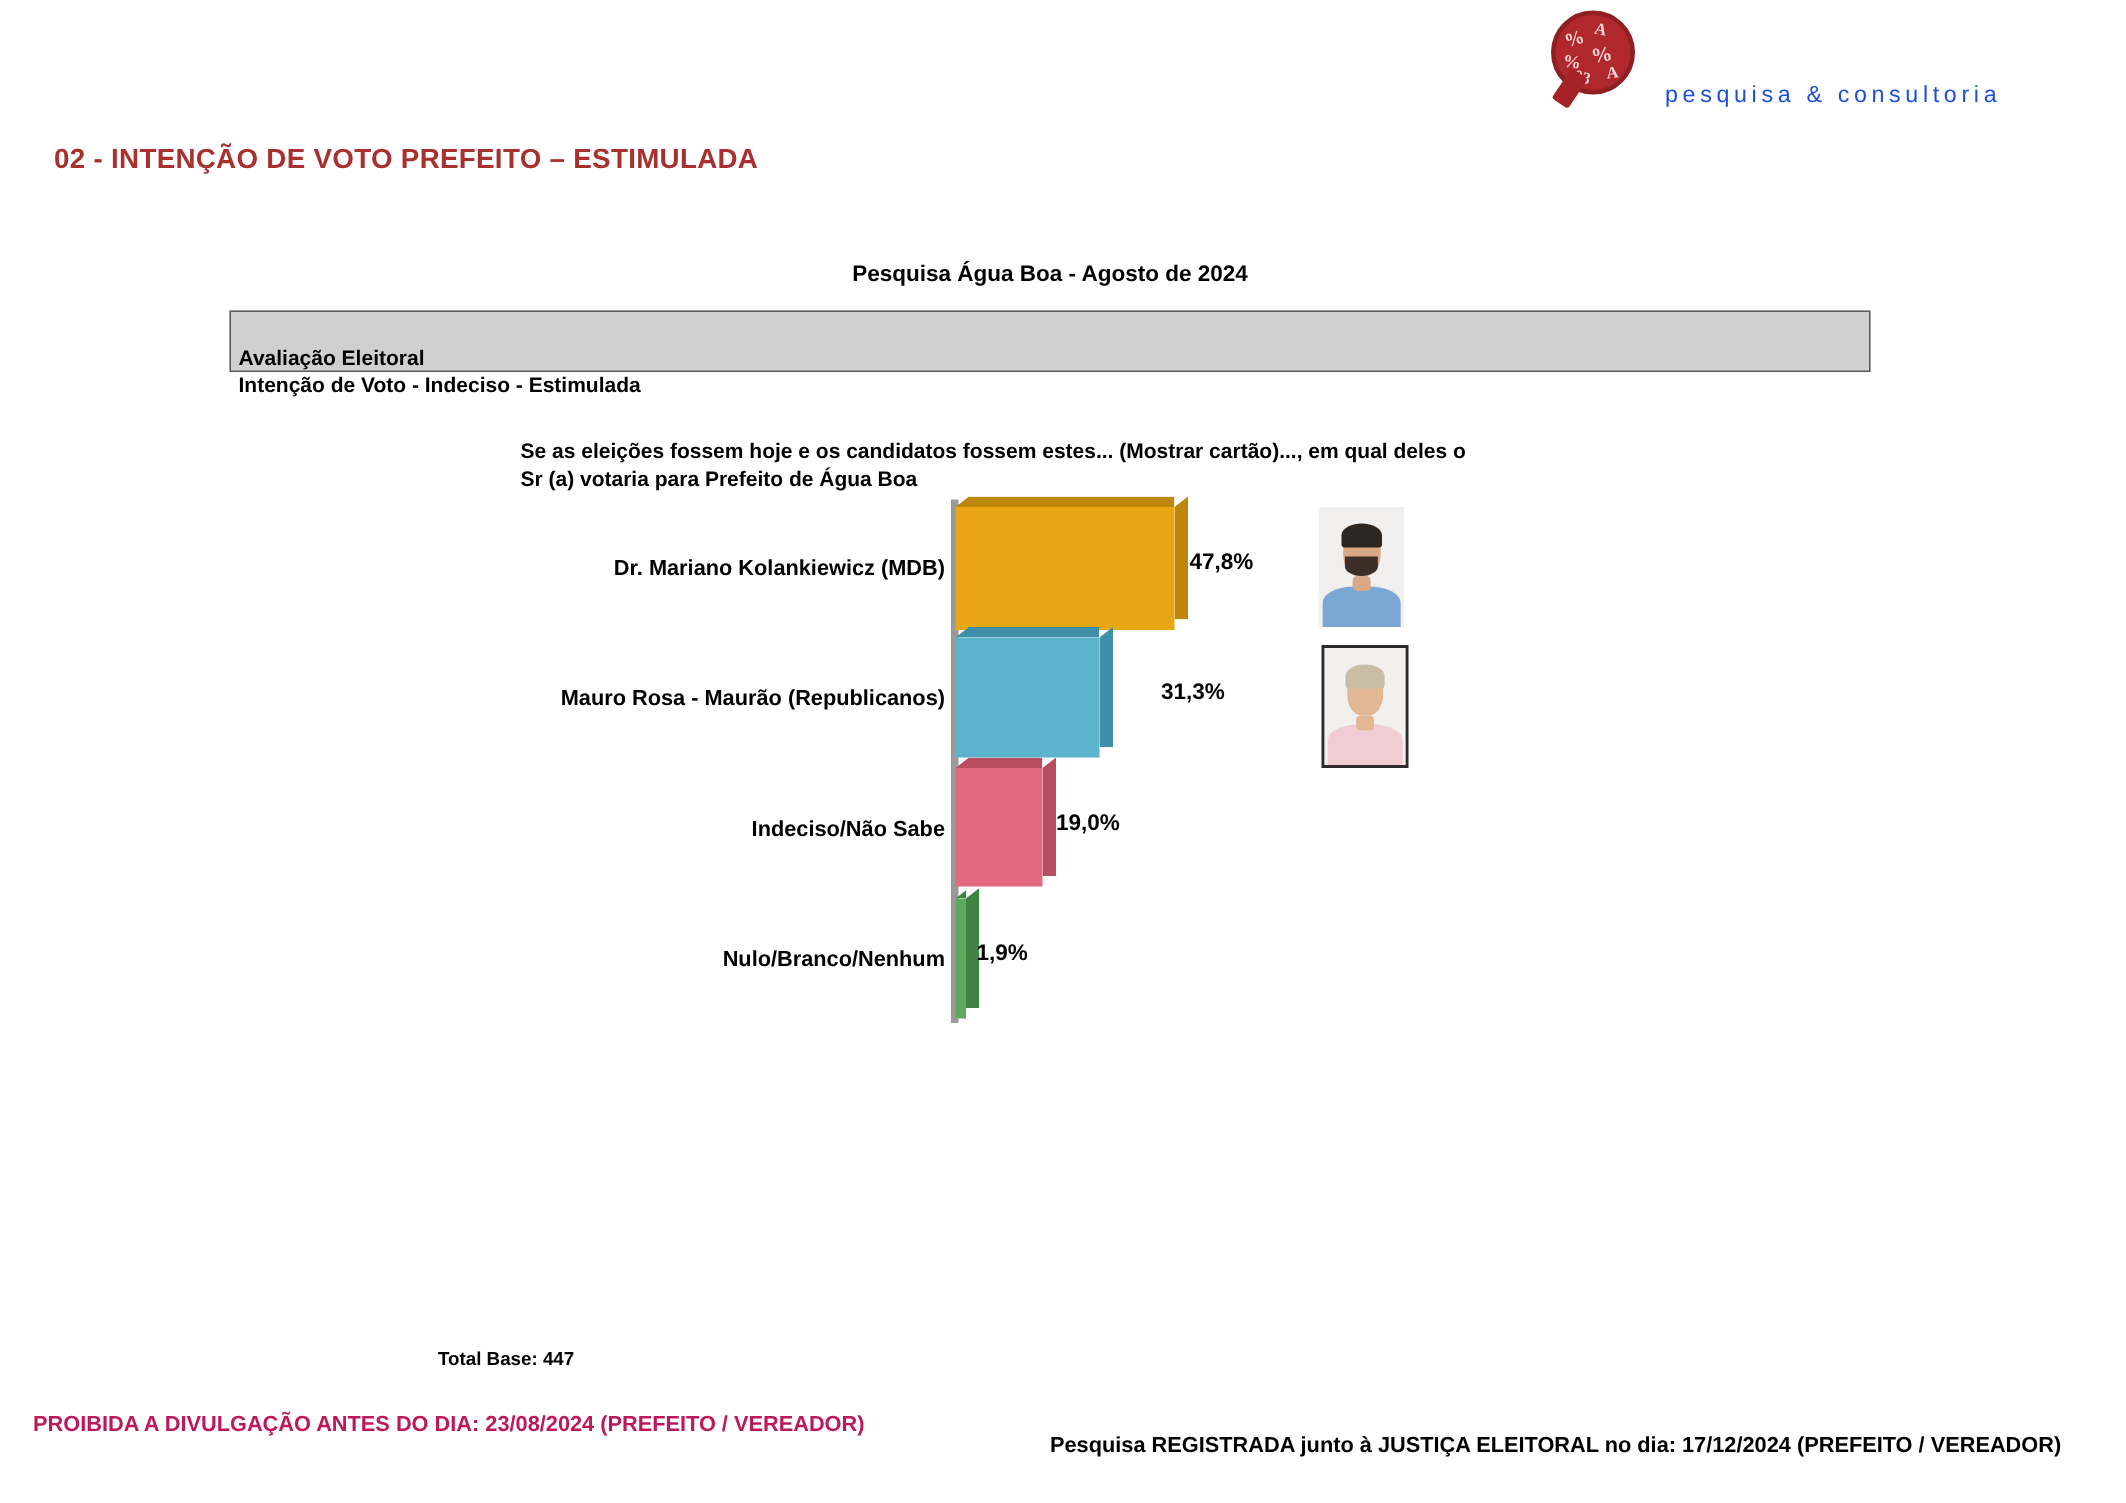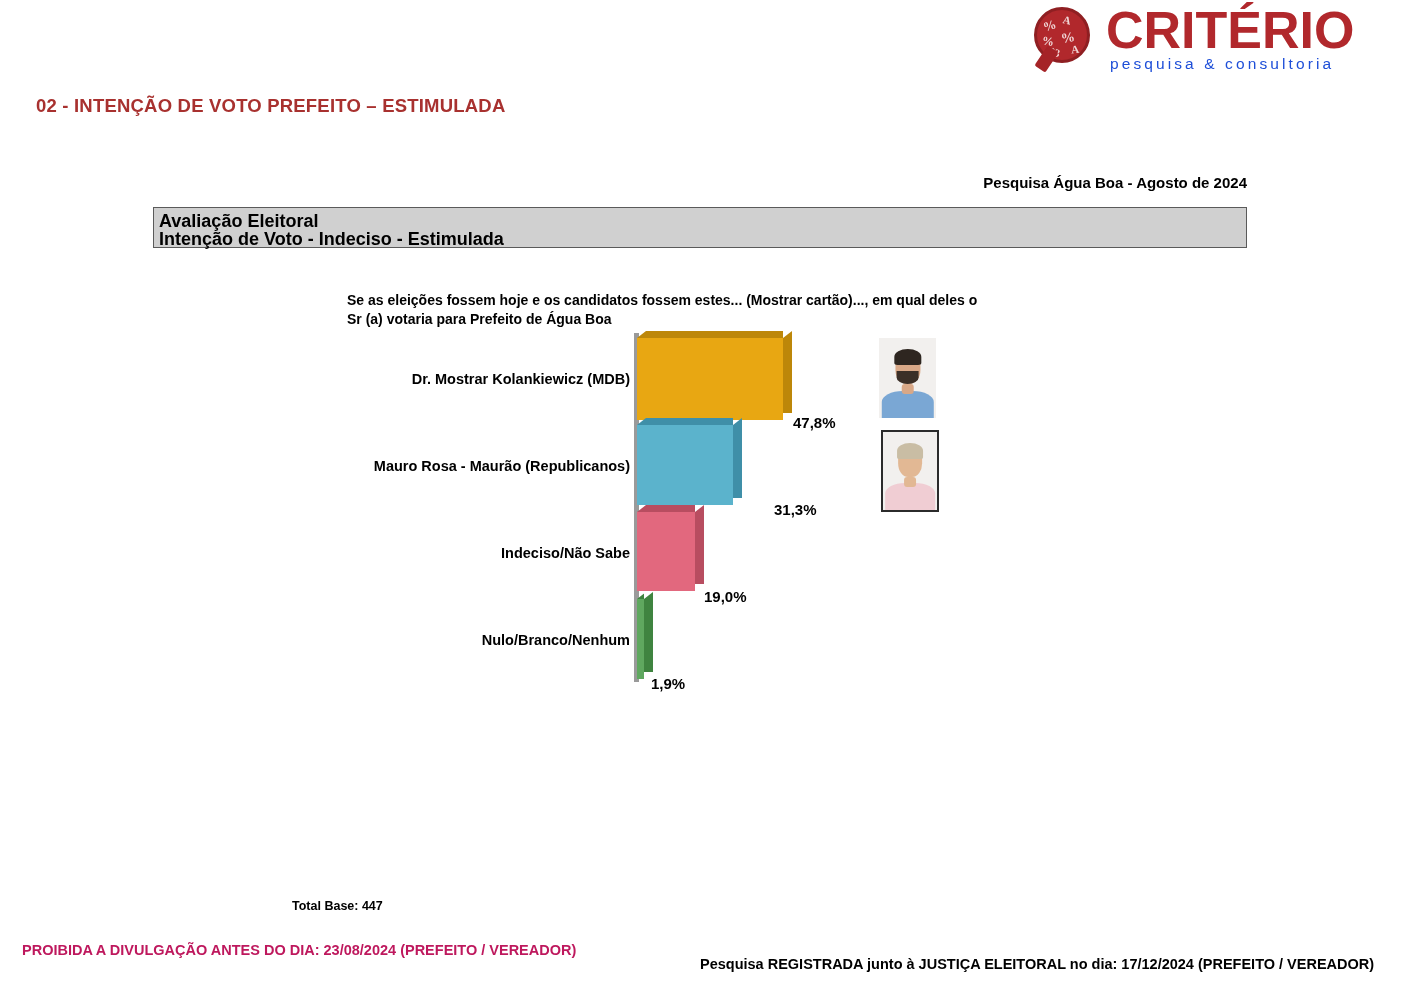--- a/index.html
+++ b/index.html
@@ -94,44 +94,45 @@
     letter-spacing: 0.2px;
     white-space: nowrap;
   }
 
   
   .report-title {
     position: absolute;
     left: 153px;
     top: 174px;
     width: 1094px;
-    text-align: right;
+    text-align: center;
     font-size: 15px;
     font-weight: bold;
     color: #000;
   }
 
   
   .gray-box {
     position: absolute;
     left: 153px;
     top: 207px;
     width: 1094px;
     height: 41px;
     background: #d0d0d0;
     border: 1px solid #5a5a5a;
     box-sizing: border-box;
   }
   .gray-box .line {
     position: absolute;
     left: 5px;
-    font-size: 18px;
-    font-weight: bold;
-    color: #000;
-    white-space: nowrap;
+    font-size: 14px;
+    font-weight: bold;
+    color: #000;
+    white-space: nowrap;
+    margin-top: 19px;
   }
   .gray-box .line1 { top: 3px; }
   .gray-box .line2 { top: 21px; }
 
   
   .question {
     position: absolute;
     left: 347px;
     top: 291px;
     width: 640px;
@@ -193,21 +194,20 @@
     width: 100%;
     height: 7px;
     clip-path: polygon(0 7px, 9px 0, 100% 0, calc(100% - 0px) 7px);
   }
   .bar-value {
     position: absolute;
     font-size: 15px;
     font-weight: bold;
     color: #000;
     white-space: nowrap;
-    margin-top: 48px;
   }
 
   
   .photo {
     position: absolute;
     overflow: hidden;
     background: #fff;
   }
   .photo.framed { border: 2px solid #2b2b2b; }
   .ph-bg  { position: absolute; inset: 0; background: #f2f0ee; }
@@ -253,39 +253,38 @@
     <div class="logo-circle">
       <span class="pc" style="left:6px;  top:9px;  font-size:13px; transform:rotate(-18deg);">%</span>
       <span class="pc" style="left:26px; top:5px;  font-size:11px; transform:rotate(12deg);">A</span>
       <span class="pc" style="left:5px;  top:25px; font-size:12px; transform:rotate(8deg);">%</span>
       <span class="pc" style="left:24px; top:21px; font-size:14px; transform:rotate(-10deg);">%</span>
       <span class="pc" style="left:12px; top:37px; font-size:11px; transform:rotate(16deg);">03</span>
       <span class="pc" style="left:34px; top:34px; font-size:11px; transform:rotate(-6deg);">A</span>
     </div>
     <div class="logo-handle"></div>
   </div>
-  <div class="logo-word">CRITÉRIO</div>
   <div class="logo-sub">pesquisa &amp; consultoria</div>
 </div>
 
 <div class="slide-title">02 - INTENÇÃO DE VOTO PREFEITO – ESTIMULADA</div>
 
 <div class="report-title">Pesquisa Água Boa - Agosto de 2024</div>
 
 <div class="gray-box">
   <div class="line line1">Avaliação Eleitoral</div>
   <div class="line line2">Intenção de Voto - Indeciso - Estimulada</div>
 </div>
 
 <div class="question">Se as eleições fossem hoje e os candidatos fossem estes... (Mostrar cartão)..., em qual deles o Sr (a) votaria para Prefeito de Água Boa</div>
 
 <div class="chart">
   <div class="chart-axis"></div>
   <div id="bars-host">
-      <div class="bar-label" style="top: 371px;">Dr. Mostrar Kolankiewicz   (MDB)</div>
+      <div class="bar-label" style="top: 371px;">Dr. Mariano Kolankiewicz   (MDB)</div>
       <div class="bar-3d" style="top: 338px; width: 146px; height: 82px;">
         <div class="bar-face" style="background: rgb(232, 167, 18);"></div>
         <div class="bar-side" style="background: rgb(189, 135, 9);"></div>
         <div class="bar-top" style="background: rgb(189, 135, 9);"></div>
       </div>
       <div class="bar-value" style="left: 793px; top: 366px;">47,8%</div>
       <div class="bar-label" style="top: 458px;">Mauro Rosa - Maurão (Republicanos)</div>
       <div class="bar-3d" style="top: 425px; width: 96px; height: 80px;">
         <div class="bar-face" style="background: rgb(91, 179, 204);"></div>
         <div class="bar-side" style="background: rgb(63, 143, 168);"></div>

